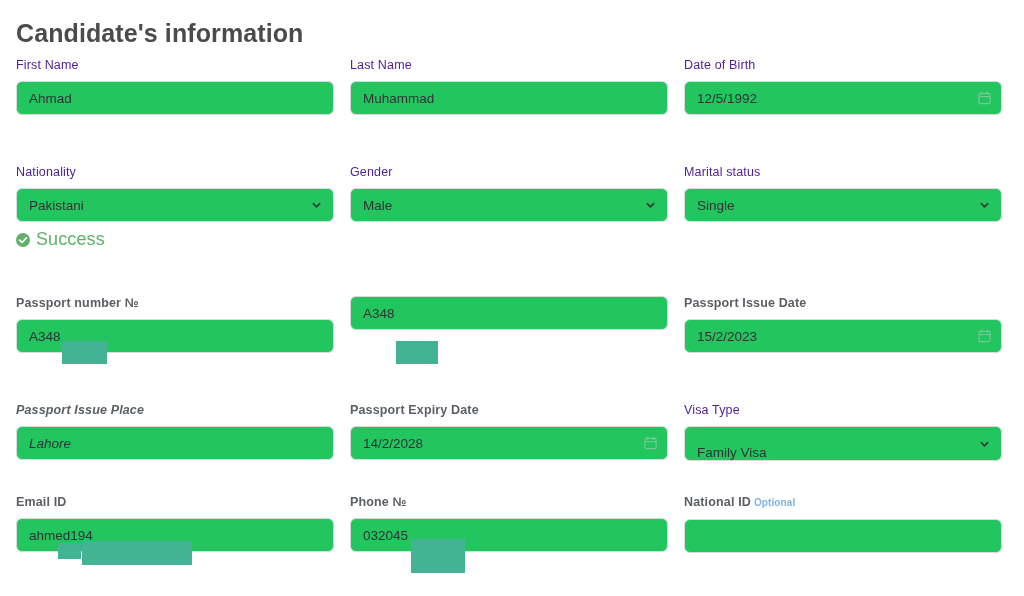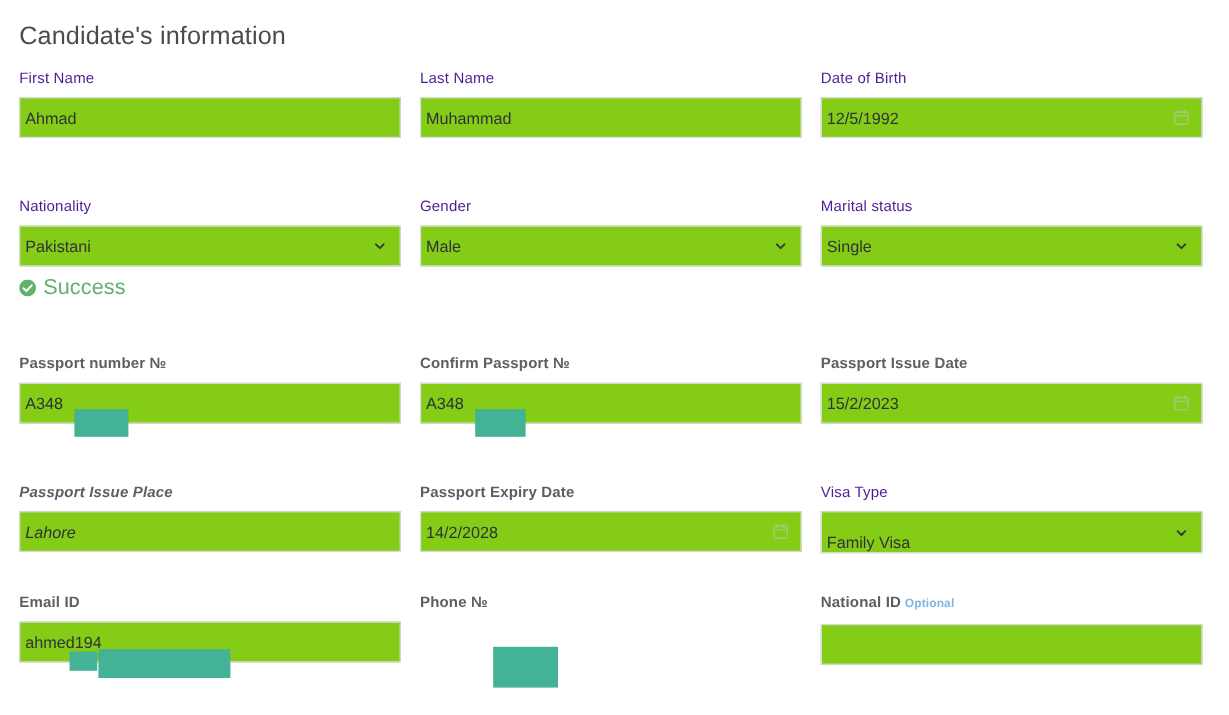--- a/index.html
+++ b/index.html
@@ -20,22 +20,22 @@
     width: 1024px;
     height: 596px;
     box-sizing: border-box;
     padding: 0;
   }
 
   .page-title {
     position: absolute;
     left: 16px;
     top: 19px;
-    font-size: 21px;
-    font-weight: 400;
+    font-size: 25px;
+    font-weight: 700;
     color: #4b4b4b;
     letter-spacing: 0.1px;
     white-space: nowrap;
   }
 
   
   .grid {
     position: absolute;
     left: 0;
     top: 58px;
@@ -76,25 +76,25 @@
     margin-left: 3px;
     letter-spacing: 0.1px;
   }
 
   .control {
     position: relative;
     box-sizing: border-box;
     width: 318px;
     height: 34px;
     border: 1px solid #d7dade;
-    border-radius: 0;
-    background: #84cc16;
+    border-radius: 6px;
+    background: #22c55e;
     display: flex;
     align-items: center;
-    padding: 0 4px;
+    padding: 0 12px;
     font-size: 13.5px;
     color: #2f3337;
     overflow: visible;
   }
   .control .value {
     white-space: nowrap;
     position: relative;
     z-index: 1;
   }
 
@@ -232,21 +232,20 @@
     <div class="row" style="top:0px;">
 
       <div class="field col-1" style="top:238px;">
         <div class="field-label dark">Passport number №</div>
         <div class="control">
           <span class="value">A348</span>
         </div>
       </div>
 
       <div class="field col-2" style="top:238px;">
-        <div class="field-label dark">Confirm Passport №</div>
         <div class="control">
           <span class="value">A348</span>
         </div>
       </div>
 
       <div class="field col-3" style="top:238px;">
         <div class="field-label dark">Passport Issue Date</div>
         <div class="control">
           <span class="value">15/2/2023</span>
           <svg class="cal-icon" viewBox="0 0 14 15">
@@ -298,20 +297,23 @@
 
       <div class="field col-1" style="top:437px;">
         <div class="field-label dark">Email ID</div>
         <div class="control">
           <span class="value">ahmed194</span>
         </div>
       </div>
 
       <div class="field col-2" style="top:437px;">
         <div class="field-label dark">Phone №</div>
+        <div class="control">
+          <span class="value">032045</span>
+        </div>
       </div>
 
       <div class="field col-3" style="top:437px;">
         <div class="field-label dark">
           <span>National ID</span><span class="optional-tag">Optional</span>
         </div>
         <div class="control">
           <span class="value"></span>
         </div>
       </div>

